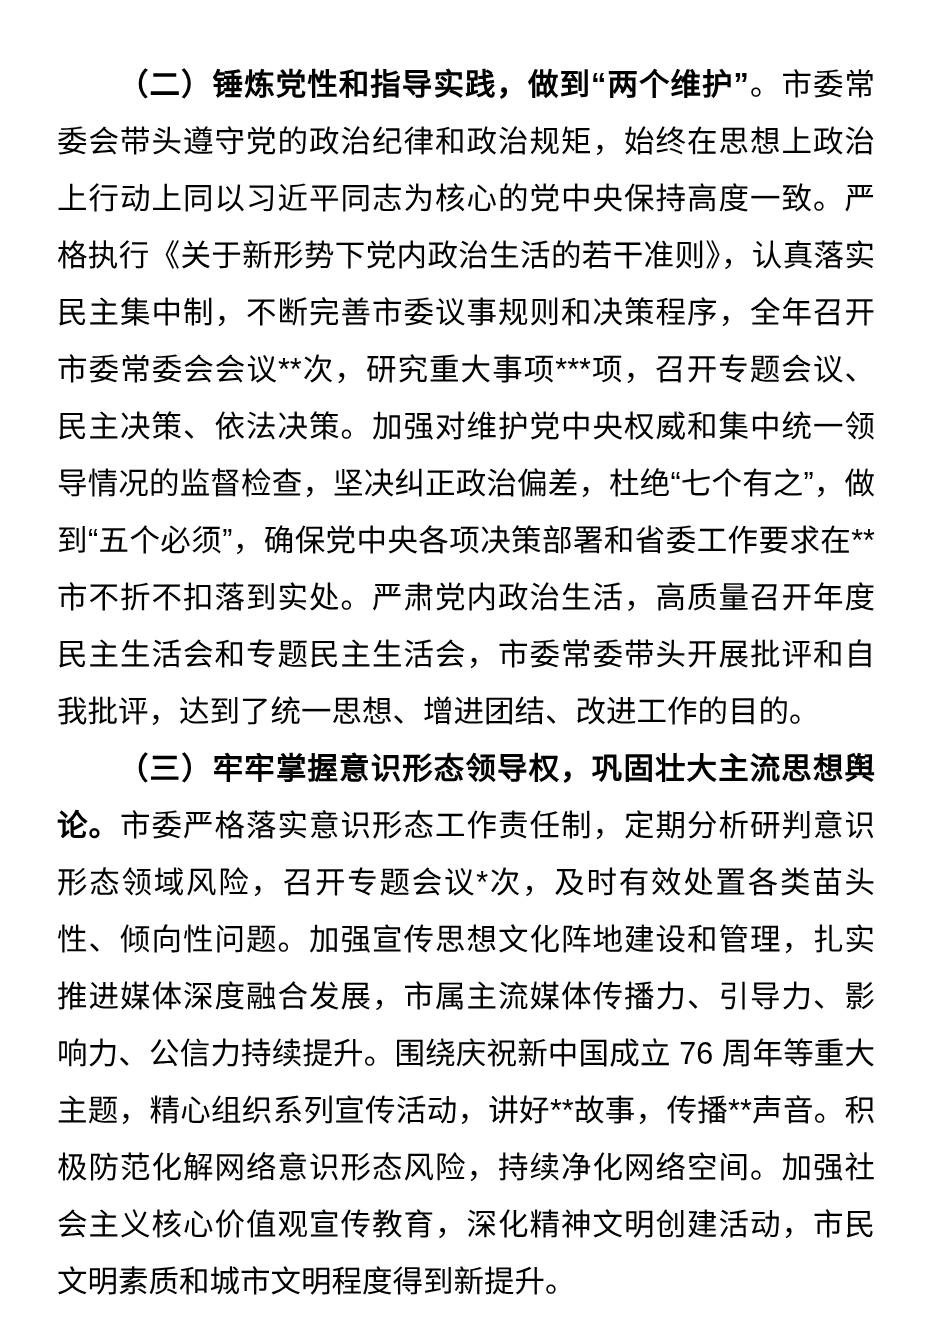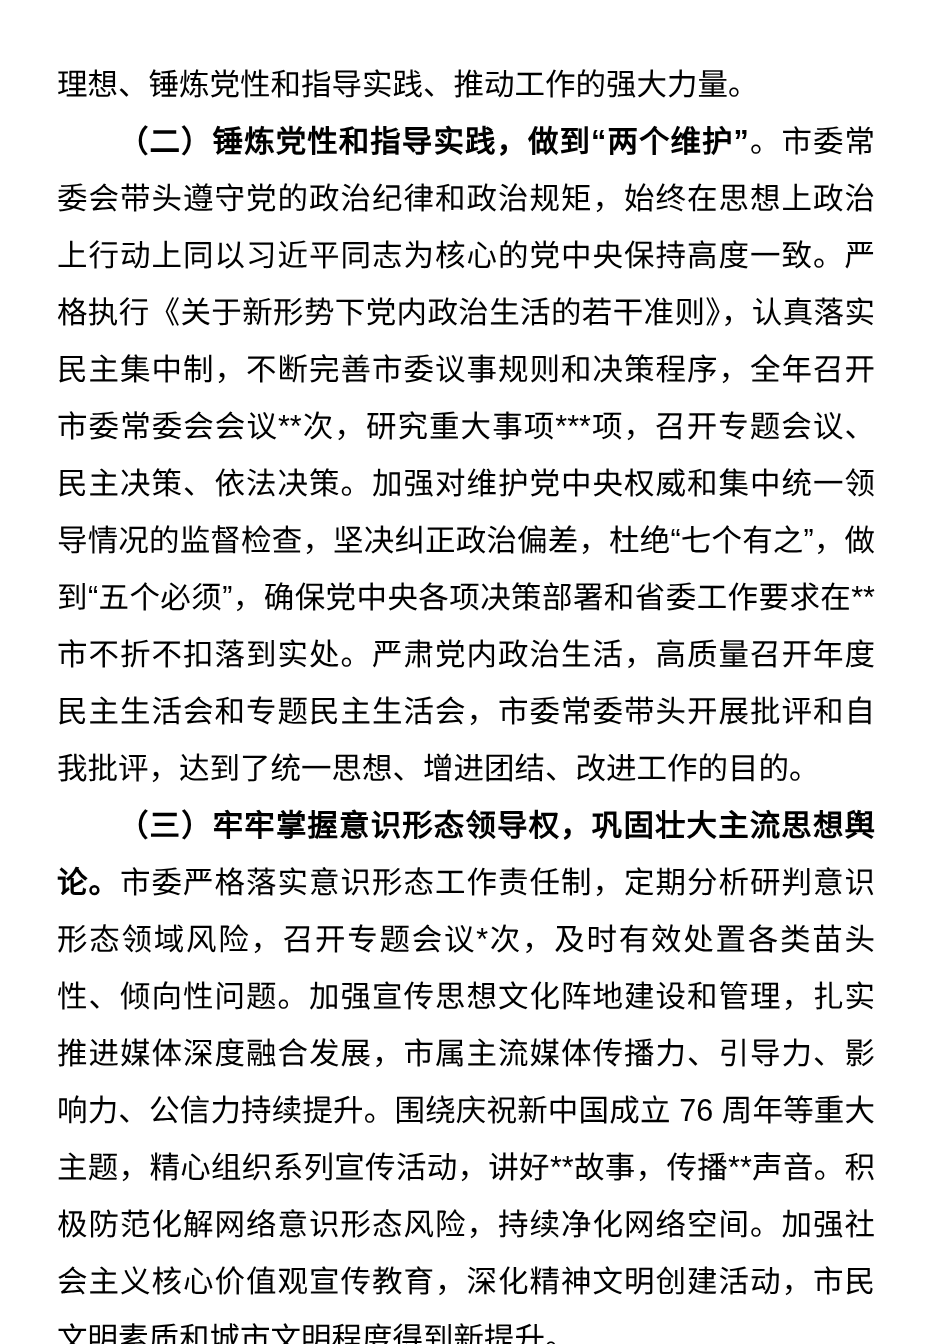--- a/index.html
+++ b/index.html
@@ -59,23 +59,20 @@
     font-weight: bold;
   }
 </style>
 </head>
 <body>
 
 <div class="page">
 
   <div class="doc-body">
 
-    <p class="para flush">
-      <span>理想、锤炼党性和指导实践、推动工作的强大力量。</span>
-    </p>
 
     <p class="para indent">
       <span class="lead">（二）锤炼党性和指导实践，做到“两个维护”</span><span>。市委常委会带头遵守党的政治纪律和政治规矩，始终在思想上政治上行动上同以习近平同志为核心的党中央保持高度一致。严格执行《关于新形势下党内政治生活的若干准则》，认真落实民主集中制，不断完善市委议事规则和决策程序，全年召开市委常委会会议**次，研究重大事项***项，召开专题会议、民主决策、依法决策。加强对维护党中央权威和集中统一领导情况的监督检查，坚决纠正政治偏差，杜绝“七个有之”，做到“五个必须”，确保党中央各项决策部署和省委工作要求在**市不折不扣落到实处。严肃党内政治生活，高质量召开年度民主生活会和专题民主生活会，市委常委带头开展批评和自我批评，达到了统一思想、增进团结、改进工作的目的。</span>
     </p>
 
     <p class="para indent">
       <span class="lead">（三）牢牢掌握意识形态领导权，巩固壮大主流思想舆论。</span><span>市委严格落实意识形态工作责任制，定期分析研判意识形态领域风险，召开专题会议*次，及时有效处置各类苗头性、倾向性问题。加强宣传思想文化阵地建设和管理，扎实推进媒体深度融合发展，市属主流媒体传播力、引导力、影响力、公信力持续提升。围绕庆祝新中国成立 76 周年等重大主题，精心组织系列宣传活动，讲好**故事，传播**声音。积极防范化解网络意识形态风险，持续净化网络空间。加强社会主义核心价值观宣传教育，深化精神文明创建活动，市民文明素质和城市文明程度得到新提升。</span>
     </p>
 
   </div>

